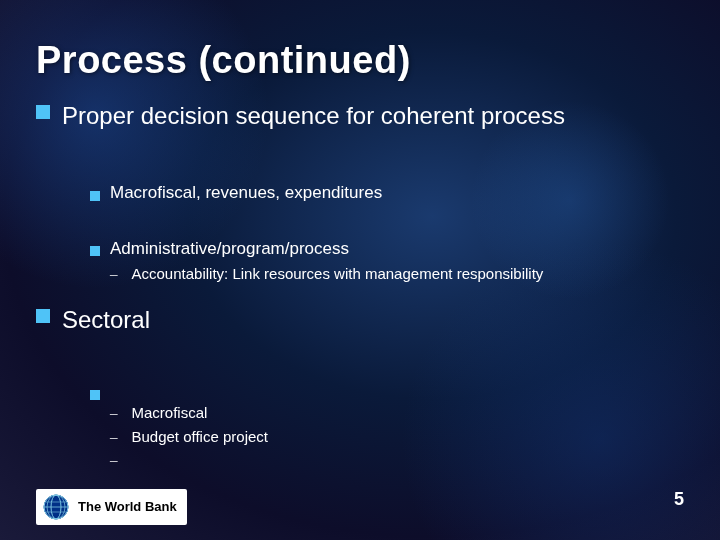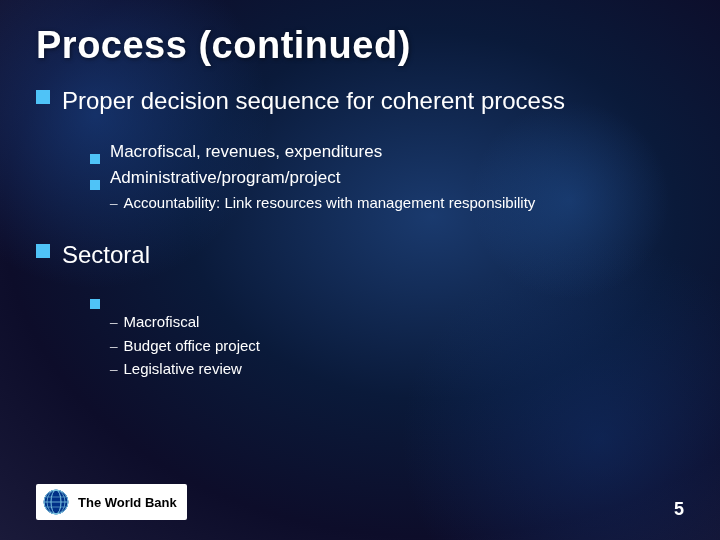--- a/index.html
+++ b/index.html
@@ -49,40 +49,40 @@
       background: radial-gradient(ellipse, rgba(40,100,180,0.3) 0%, transparent 70%);
       border-radius: 50%;
       z-index: 0;
     }
 
     .slide {
       position: relative;
       z-index: 1;
       width: 720px;
       height: 540px;
-      padding: 24px 36px 20px 36px;
+      padding: 39px 36px 20px 36px;
       display: flex;
       flex-direction: column;
     }
 
     .title {
       font-size: 38px;
       font-weight: bold;
       color: #ffffff;
       font-family: 'Arial', sans-serif;
       margin-bottom: 18px;
       text-shadow: 1px 1px 4px rgba(0,0,0,0.5);
       letter-spacing: 0.5px;
     }
 
     .content {
       flex: 1;
       display: flex;
       flex-direction: column;
-      gap: 20px;
+      gap: 14px;
     }
 
     .main-bullet {
       display: flex;
       align-items: flex-start;
       gap: 12px;
       margin-bottom: 4px;
     }
 
     .bullet-square {
@@ -101,23 +101,24 @@
       font-weight: normal;
     }
 
     .sub-section {
       padding-left: 54px;
       margin-bottom: 4px;
     }
 
     .sub-bullet {
       display: flex;
-      align-items: flex-end;
+      align-items: center;
       gap: 10px;
       margin-bottom: 2px;
+      margin-top: 32px;
     }
 
     .sub-bullet-square {
       width: 10px;
       height: 10px;
       background: #4fc3f7;
       margin-top: 5px;
       flex-shrink: 0;
     }
 
@@ -141,25 +142,26 @@
       font-size: 15px;
       line-height: 1.5;
       flex-shrink: 0;
     }
 
     .dash-text {
       font-size: 15px;
       color: #ffffff;
       font-family: 'Arial', sans-serif;
       line-height: 1.5;
+      margin-left: 8px;
     }
 
     .footer {
       display: flex;
-      align-items: flex-end;
+      align-items: flex-start;
       justify-content: space-between;
       margin-top: 8px;
       padding-top: 4px;
     }
 
     .world-bank-logo {
       display: flex;
       align-items: center;
       gap: 8px;
       background: #ffffff;
@@ -206,21 +208,21 @@
       <div class="main-bullet-text">Proper decision sequence for coherent process</div>
     </div>
 
     <div class="sub-section">
       <div class="sub-bullet">
         <div class="sub-bullet-square"></div>
         <div class="sub-bullet-text">Macrofiscal, revenues, expenditures</div>
       </div>
       <div class="sub-bullet">
         <div class="sub-bullet-square"></div>
-        <div class="sub-bullet-text">Administrative/program/project</div>
+        <div class="sub-bullet-text">Administrative/program/process</div>
       </div>
       <div class="dash-item">
         <span class="dash">–</span>
         <span class="dash-text">Accountability: Link resources with management responsibility</span>
       </div>
     </div>
 
     <div class="main-bullet">
       <div class="bullet-square"></div>
       <div class="main-bullet-text">Sectoral</div>
@@ -233,21 +235,20 @@
       <div class="dash-item">
         <span class="dash">–</span>
         <span class="dash-text">Macrofiscal</span>
       </div>
       <div class="dash-item">
         <span class="dash">–</span>
         <span class="dash-text">Budget office project</span>
       </div>
       <div class="dash-item">
         <span class="dash">–</span>
-        <span class="dash-text">Legislative review</span>
       </div>
     </div>
 
   </div>
 
   <div class="footer">
     <div class="world-bank-logo">
       <svg class="globe-icon" viewBox="0 0 28 28" xmlns="http://www.w3.org/2000/svg">
         <circle cx="14" cy="14" r="12" fill="#003087" stroke="#003087" stroke-width="1"></circle>
         <ellipse cx="14" cy="14" rx="5" ry="12" fill="none" stroke="#7ec8e3" stroke-width="1"></ellipse>

